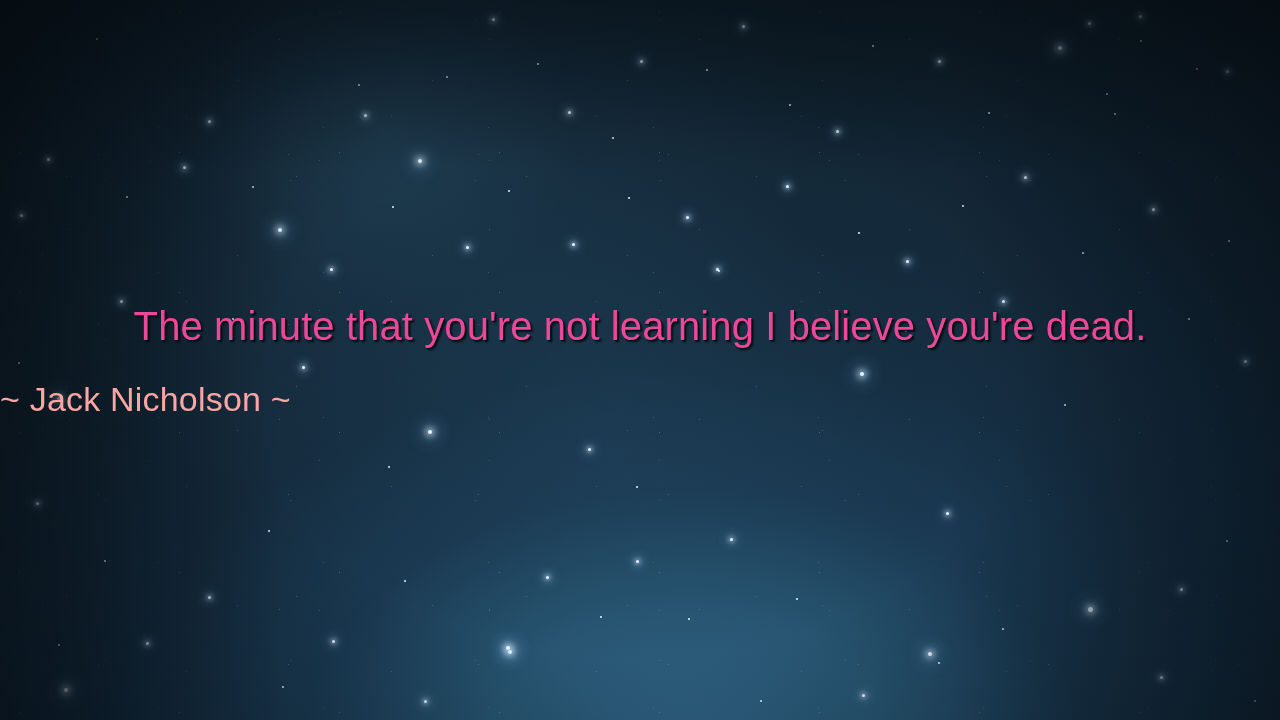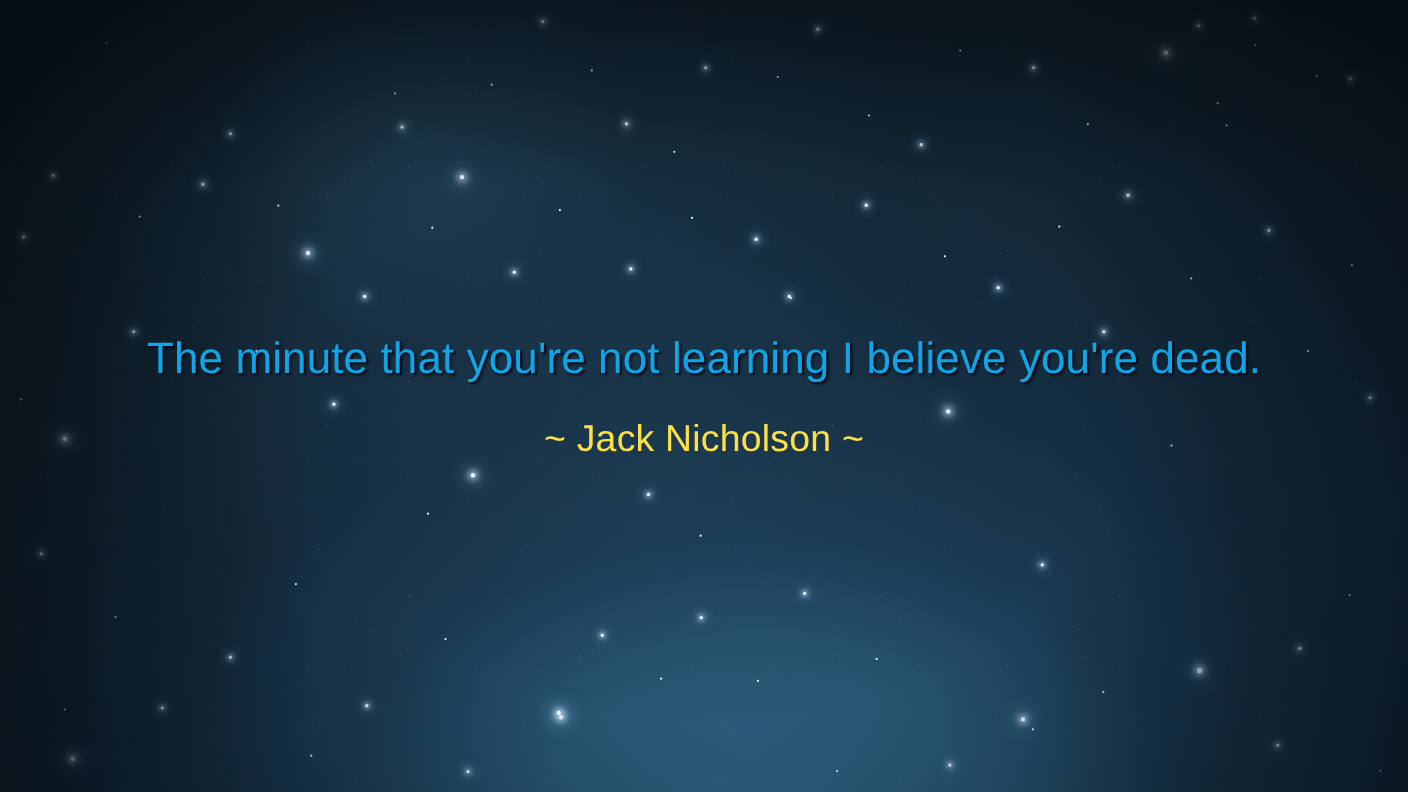--- a/index.html
+++ b/index.html
@@ -88,34 +88,34 @@
     align-items: center;
   }
   .quote-line {
     position: absolute;
     top: 303px;
     left: 0;
     width: 1280px;
     text-align: center;
     font-size: 40px;
     line-height: 46px;
-    color: #0ea5e9;
+    color: #ec4899;
     letter-spacing: .1px;
     text-shadow: 2px 2px 2px rgba(3,10,16,.95), 1px 1px 0 rgba(5,14,22,.8);
     white-space: nowrap;
   }
   .attribution {
     position: absolute;
     top: 379px;
     left: 0;
     width: 1280px;
-    text-align: center;
+    text-align: left;
     font-size: 34px;
     line-height: 40px;
-    color: #fde047;
+    color: #fca5a5;
     letter-spacing: .2px;
     white-space: nowrap;
   }
 </style>
 </head>
 <body>
 
 <div id="stage">
 
   <div class="sky-base"></div>

